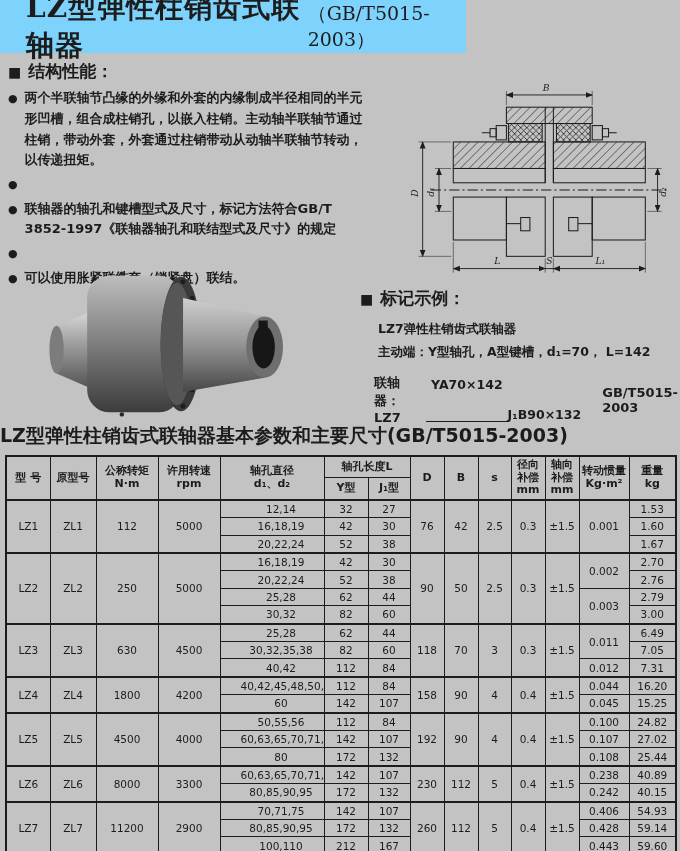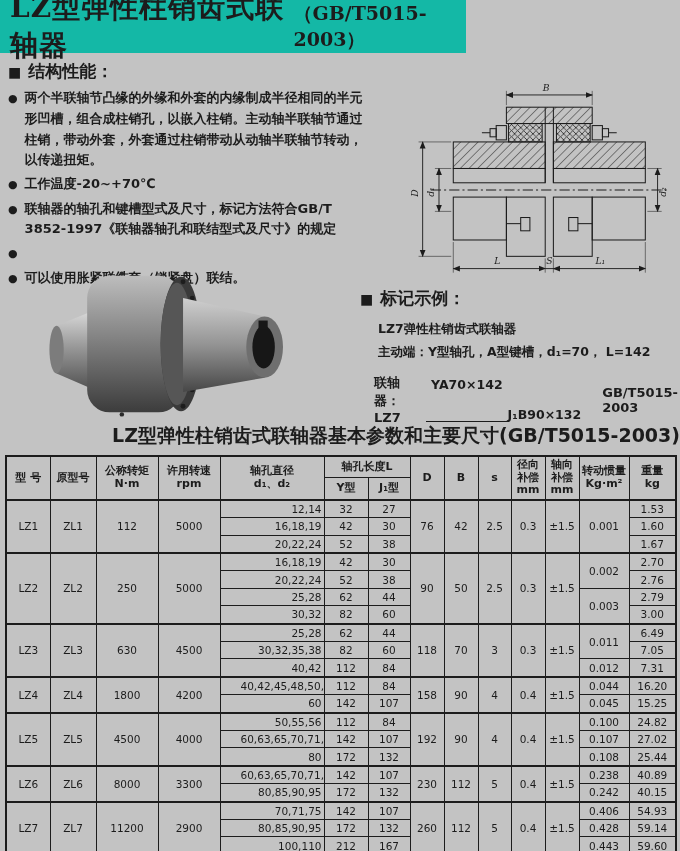--- a/index.html
+++ b/index.html
@@ -4,25 +4,25 @@
 <style>
   html,body{margin:0;padding:0;}
   body{
     width:680px;height:851px;position:relative;overflow:hidden;
     background:#c3c3c3;color:#1c1c1c;
     font-family:"DejaVu Sans",sans-serif;
   }
   
   .titlebar{
     position:absolute;left:0;top:0;width:466px;height:53px;
-    background:#14b8a6;display:flex;align-items:center;
-    padding-left:10px;box-sizing:border-box;
+    background:#7dd3fc;display:flex;align-items:center;
+    padding-left:26px;box-sizing:border-box;
   }
   .title-main{font-family:"DejaVu Serif",serif;font-weight:bold;font-size:28px;letter-spacing:1px;}
-  .title-std{font-family:"DejaVu Serif",serif;font-weight:bold;font-size:19px;margin-left:4px;}
+  .title-std{font-family:"DejaVu Serif",serif;font-weight:normal;font-size:19px;margin-left:4px;}
   
   .features{position:absolute;left:8px;top:60px;width:358px;}
   .sec-head{display:flex;align-items:center;gap:7px;font-size:17px;font-weight:bold;}
   .marker{font-size:14px;line-height:1;}
   ul.feat{list-style:none;margin:5px 0 0 0;padding:0;font-size:13px;font-weight:bold;line-height:1.6;}
   ul.feat li{display:flex;gap:7px;margin-top:3px;}
   .bullet{flex:0 0 auto;font-size:11px;line-height:1.95;}
   
   .drawing{position:absolute;left:392px;top:54px;width:286px;height:230px;}
   .drawing svg{width:100%;height:100%;}
@@ -31,28 +31,28 @@
   .photo{position:absolute;left:28px;top:264px;width:306px;height:160px;}
   .photo svg{width:100%;height:100%;}
   
   .marking{position:absolute;left:360px;top:287px;width:318px;}
   .mark-lines{margin:8px 0 0 18px;font-size:12.5px;font-weight:bold;line-height:1.8;}
   .designation{margin:11px 0 0 14px;font-size:13px;font-weight:bold;display:flex;align-items:center;gap:21px;}
   .frac{display:inline-flex;flex-direction:row;text-align:center;font-size:12.5px;}
   .frac .num{border-bottom:1.5px solid #1c1c1c;padding:0 5px 1px;}
   .frac .den{padding-top:1px;margin-top:29px;}
   
-  .table-title{position:absolute;left:0;top:423px;width:680px;text-align:right;
+  .table-title{position:absolute;left:0;top:423px;width:680px;text-align:left;
     font-size:19px;font-weight:bold;}
   .spec-table-wrap{position:absolute;left:5px;top:455px;width:670px;}
   table{border-collapse:collapse;width:670px;table-layout:fixed;border:2px solid #1c1c1c;}
   th,td{border:1px solid #1c1c1c;text-align:center;font-size:10.5px;
     padding:0 2px;height:16.4px;line-height:1.15;overflow:hidden;}
   th{white-space:pre-line;font-weight:bold;font-size:11px;padding:2px 1px;height:auto;}
-  td.bore{text-align:right;padding-left:20px;}
+  td.bore{text-align:center;padding-left:20px;}
   tr.group-start td{border-top-width:2px;}
 </style>
 </head>
 <body>
 
 <div class="titlebar">
   <span class="title-main">LZ型弹性柱销齿式联轴器</span>
   <span class="title-std">（GB/T5015-2003）</span>
 </div>
 
@@ -61,21 +61,20 @@
     <span class="marker">■</span>
     <span>结构性能：</span>
   </div>
   <ul class="feat">
     <li>
         <span class="bullet">●</span>
         <span>两个半联轴节凸缘的外缘和外套的内缘制成半径相同的半元形凹槽，组合成柱销孔，以嵌入柱销。主动轴半联轴节通过柱销，带动外套，外套通过柱销带动从动轴半联轴节转动，以传递扭矩。</span>
       </li>
     <li>
         <span class="bullet">●</span>
-        <span>工作温度-20~+70℃</span>
       </li>
     <li>
         <span class="bullet">●</span>
         <span>联轴器的轴孔和键槽型式及尺寸，标记方法符合GB/T 3852-1997《联轴器轴孔和联结型式及尺寸》的规定</span>
       </li>
     <li>
         <span class="bullet">●</span>
       </li>
     <li>
         <span class="bullet">●</span>

